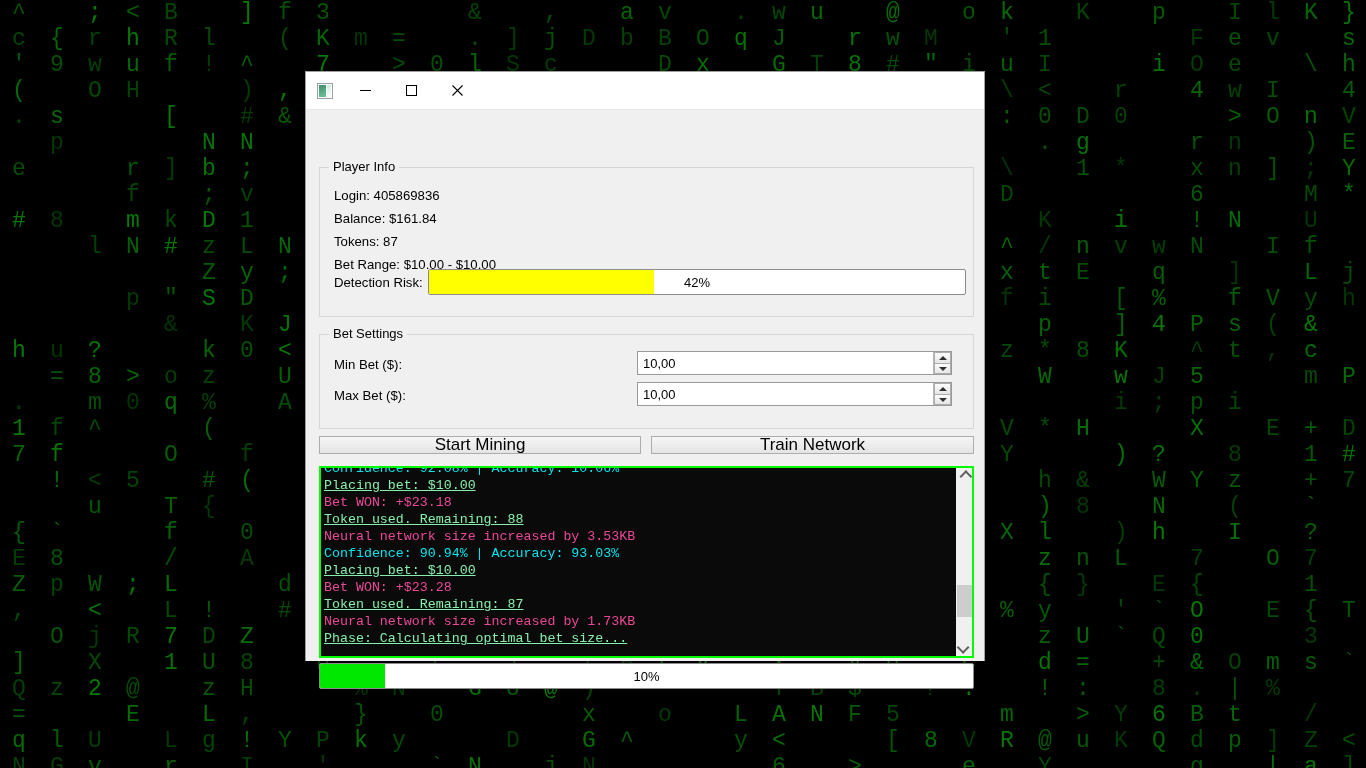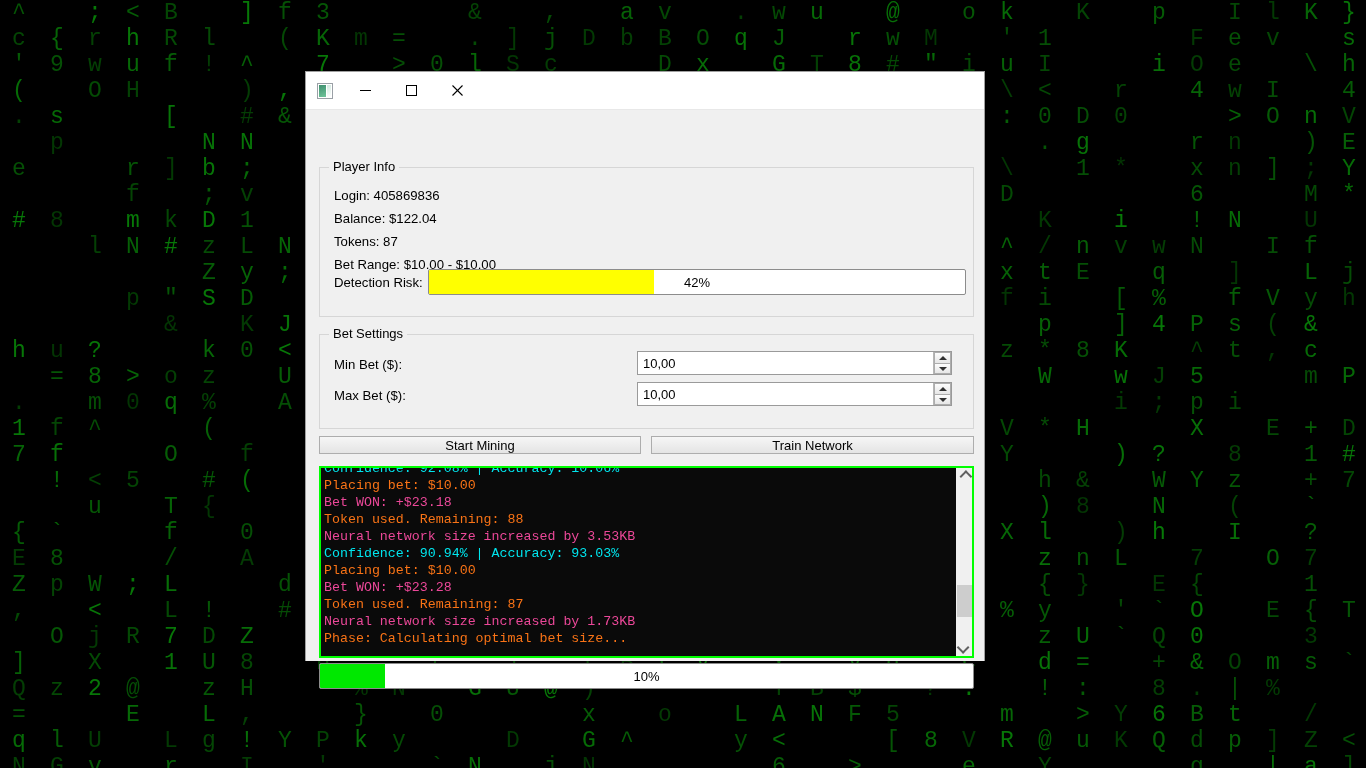--- a/index.html
+++ b/index.html
@@ -224,21 +224,21 @@
   
   .pushbtn {
     position: absolute;
     height: 18px;
     background: linear-gradient(#f6f6f6, #e4e4e4);
     border: 1px solid #adadad;
     box-sizing: border-box;
     display: flex;
     align-items: center;
     justify-content: center;
-    font-size: 13px;
+    font-size: 17px;
     color: #000;
   }
   #btn-start { left: 13px; top: 326px; width: 322px; }
   #btn-train { left: 345px; top: 326px; width: 323px; }
 
   
   #console-wrap {
     position: absolute;
     left: 13px;
     top: 356px;
@@ -257,21 +257,21 @@
     font-size: 13.3px;
     line-height: 17px;
     padding: 0 0 0 3px;
     position: relative;
   }
   #console-text .logline {
     white-space: pre;
     height: 17px;
   }
   .c-cyan   { color: #00e5ee; }
-  .c-yellow { color: #f97316; }
+  .c-yellow { color: #86efac; text-decoration: underline; }
   .c-green  { color: #ec4899; }
 
   
   #console-scroll {
     width: 17px;
     flex: 0 0 auto;
     background: #f0f0f0;
     border-left: 1px solid #0a0a0a;
     position: relative;
     box-sizing: border-box;
@@ -1487,21 +1487,21 @@
           <line x1="11.5" y1="1.5" x2="1.5" y2="11.5" stroke="#000" stroke-width="1.1"></line>
         </svg>
     </div>
   </div>
 
   <div id="client">
 
     <div class="groupbox" id="group-player">
       <div class="group-title">Player Info</div>
       <div class="info-line" style="top:20px;">Login: 405869836</div>
-      <div class="info-line" style="top:43px;">Balance: $122.04</div>
+      <div class="info-line" style="top:43px;">Balance: $161.84</div>
       <div class="info-line" style="top:66px;">Tokens: 87</div>
       <div class="info-line" style="top:89px;">Bet Range: $10.00 - $10.00</div>
       <div id="risk-label">Detection Risk:</div>
       <div class="qprogress" id="risk-bar">
         <div class="fill" id="risk-fill" style="width: 42%; background: rgb(255, 255, 0);"></div>
         <div class="ptext">42%</div>
       </div>
     </div>
 
     <div class="groupbox" id="group-bet">

